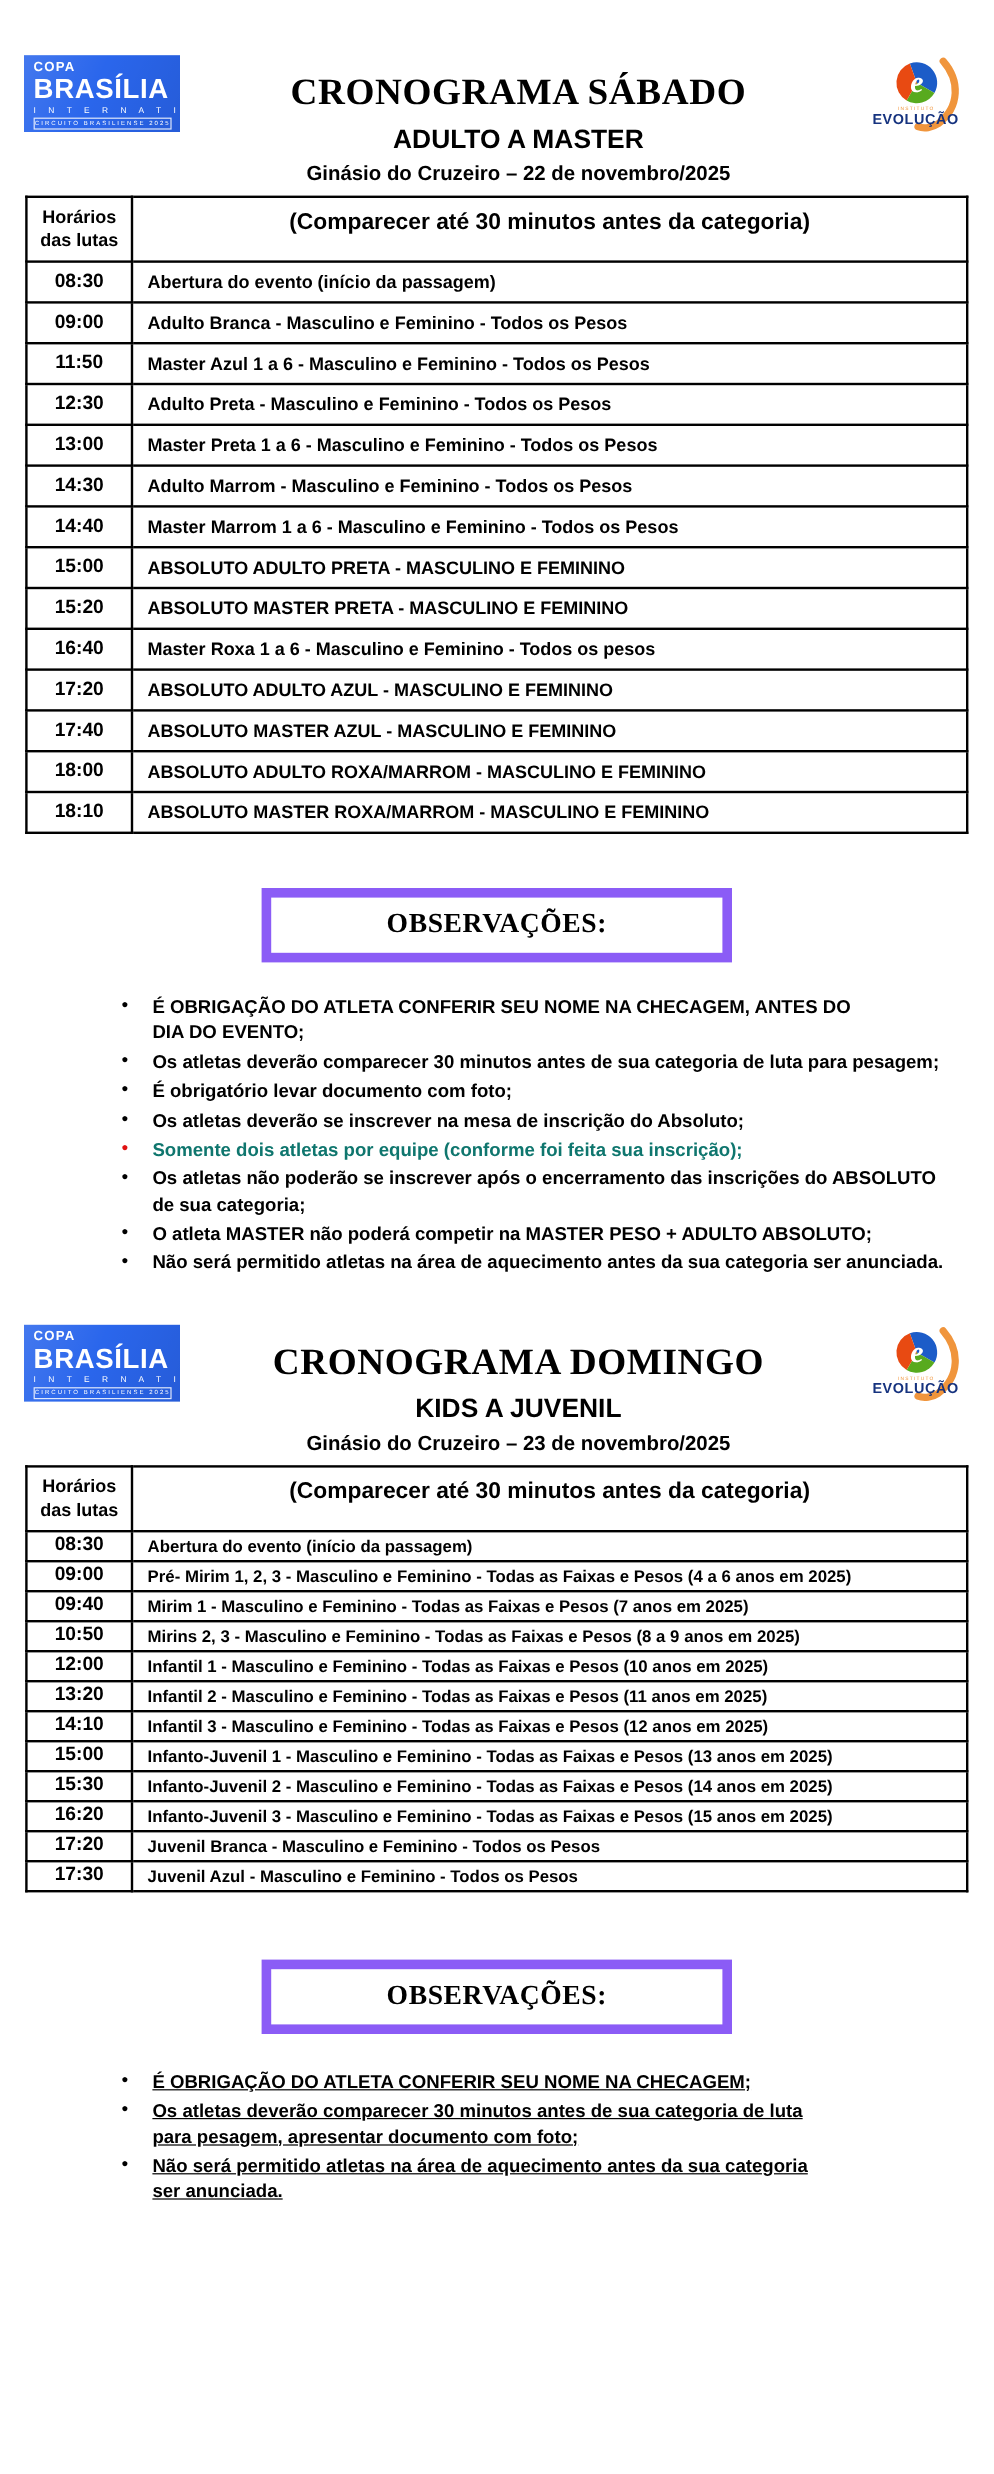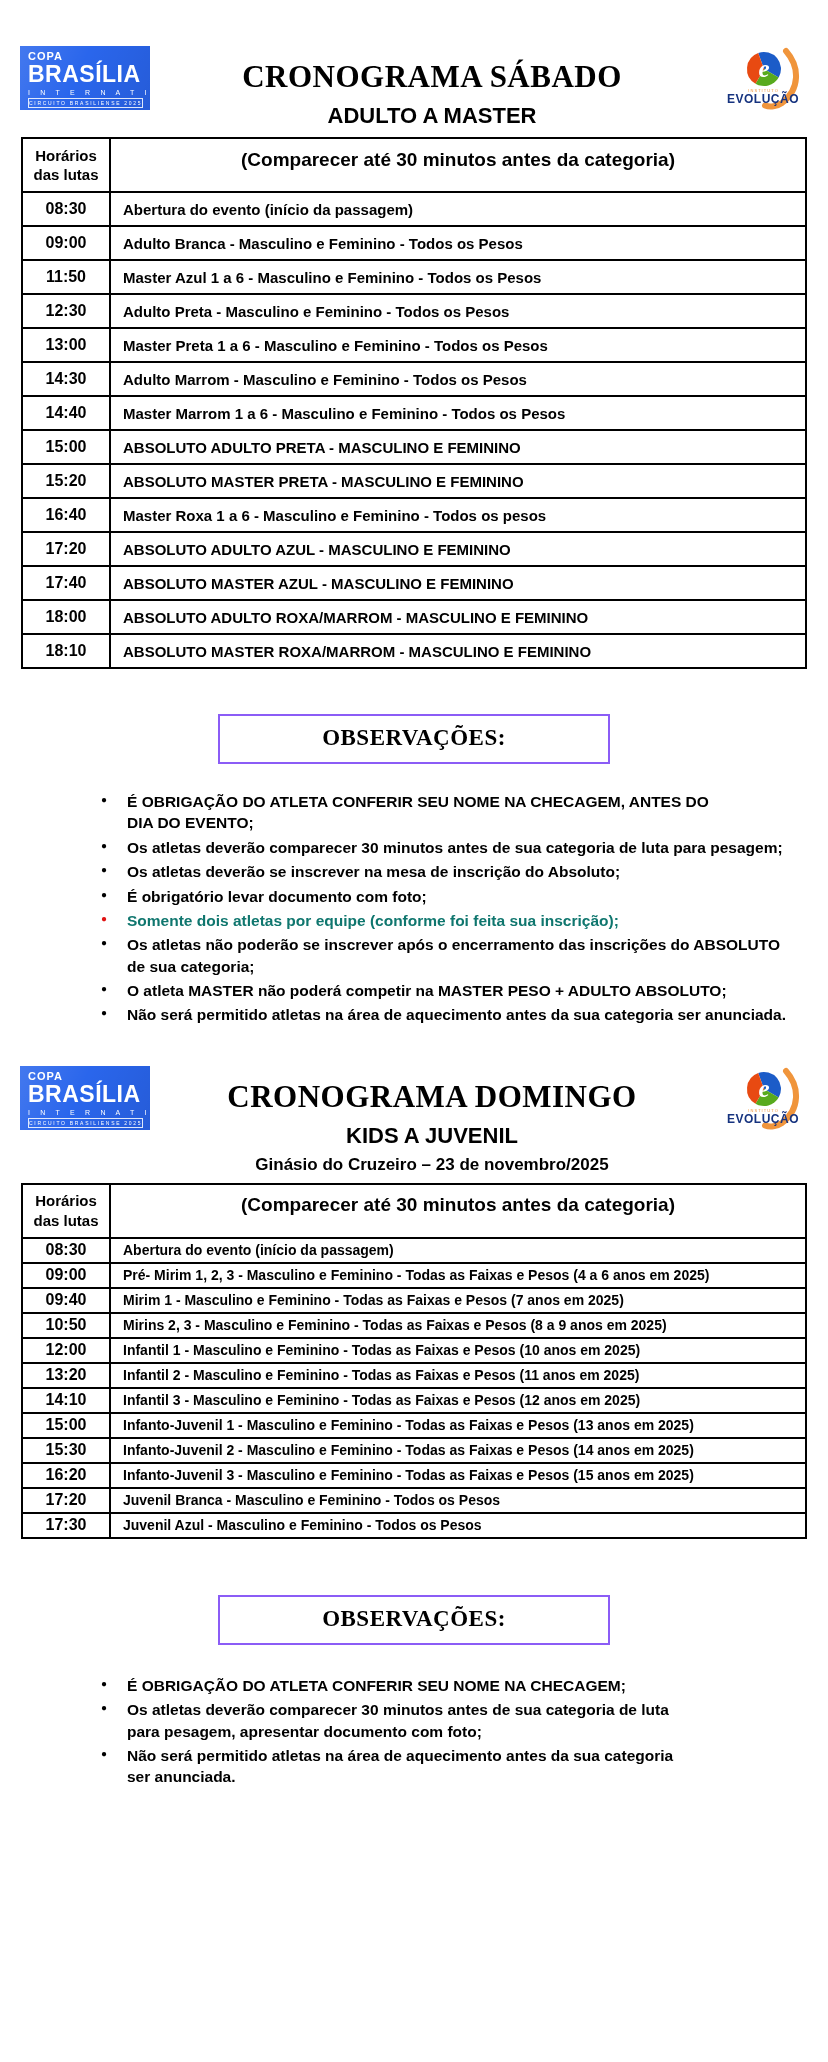--- a/index.html
+++ b/index.html
@@ -38,27 +38,27 @@
   .th-time  { width:88px; font-size:15px; font-weight:bold; text-align:center; line-height:1.3; white-space:pre-line; height:54px; }
   .th-event { font-size:19px; font-weight:bold; text-align:center; padding-bottom:12px; }
   .td-time  { text-align:center; font-weight:bold; font-size:16px;margin-left:24px; }
   .td-event { font-weight:bold; font-size:15px; padding-left:12px; }
   .sat tbody td { height:34px; }
   .sun tbody td { height:25px; }
   .sun .td-event { font-size:14px; }
 
   
   .obs-box {
-    width:392px; margin:45px auto 0; border:2px solid #8b5cf6; text-align:center;
+    width:392px; margin:45px auto 0; border:8px solid #8b5cf6; text-align:center;
     font-family:"Liberation Serif", serif; font-weight:bold; font-size:23px;
     letter-spacing:.5px; padding:9px 0 11px;
   }
   .obs-box--sun { margin-top:56px; }
   .obs-list { list-style:none; margin:27px 0 0 0; padding:0 30px 0 98px; }
-  .obs-list--sun { margin-top:30px; padding-right:108px; }
+  .obs-list--sun { margin-top:30px; padding-right:108px;text-decoration:underline; }
   .obs-list li {
     position:relative; padding-left:29px; font-weight:bold; font-size:15.5px;
     line-height:1.38; margin-bottom:3px; white-space:pre-line;
   }
   .obs-list li::before { content:"●"; position:absolute; left:3px; top:2px; font-size:10px; }
   .obs-red { color:#0f766e; }
   .obs-red::before { color:#e01212; }
 </style>
 </head>
 <body>
@@ -67,20 +67,21 @@
   <div class="sec-header">
     <div class="copa-logo">
       <div class="copa-copa">COPA</div>
       <div class="copa-brasilia">BRASÍLIA</div>
       <div class="copa-intl">I N T E R N A T I O N A L</div>
       <div class="copa-circuito">CIRCUITO BRASILIENSE 2025</div>
     </div>
     <div class="header-center">
       <div class="doc-title">CRONOGRAMA SÁBADO</div>
       <div class="doc-subtitle">ADULTO A MASTER</div>
+      <div class="doc-venue">Ginásio do Cruzeiro –  22 de novembro/2025</div>
     </div>
     <svg class="evo-logo" viewBox="0 0 100 72">
       <path d="M50,22 L44.2,6 A17 17 0 0 1 64.7,30.5 Z" fill="#1c5cc8"></path>
       <path d="M50,22 L64.7,30.5 A17 17 0 0 1 41.5,36.7 Z" fill="#58aa1e"></path>
       <path d="M50,22 L41.5,36.7 A17 17 0 0 1 44.2,6 Z" fill="#e84a12"></path>
       <path d="M72,4 C 86,20 86,42 68,56 C 63,59.5 56,60.5 51,58.5" fill="none" stroke="#f0953c" stroke-width="6" stroke-linecap="round"></path>
       <text x="50" y="30" text-anchor="middle" font-family="Liberation Serif, serif" font-style="italic" font-weight="bold" font-size="25" fill="#ffffff">e</text>
       <text x="49" y="45" text-anchor="middle" font-family="Liberation Sans, sans-serif" font-size="4" fill="#f0953c">I N S T I T U T O</text>
       <text x="49" y="56" text-anchor="middle" font-family="Liberation Sans, sans-serif" font-weight="bold" font-size="12" letter-spacing="0.5" fill="#16337f">EVOLUÇÃO</text>
     </svg>
@@ -152,22 +153,22 @@
           <td class="td-event">ABSOLUTO MASTER ROXA/MARROM - MASCULINO E FEMININO</td>
         </tr>
     </tbody>
   </table>
 
   <div class="obs-box">OBSERVAÇÕES:</div>
   <ul class="obs-list">
     <li>É OBRIGAÇÃO DO ATLETA CONFERIR SEU NOME NA CHECAGEM, ANTES DO
 DIA DO EVENTO;</li>
     <li>Os atletas deverão comparecer 30 minutos antes de sua categoria de luta para pesagem;</li>
+    <li>É obrigatório levar documento com foto;</li>
     <li>Os atletas deverão se inscrever na mesa de inscrição do Absoluto;</li>
-    <li>É obrigatório levar documento com foto;</li>
     <li class="obs-red">Somente dois atletas por equipe (conforme foi feita sua inscrição);</li>
     <li>Os atletas não poderão se inscrever após o encerramento das inscrições do ABSOLUTO
 de sua categoria;</li>
     <li>O atleta MASTER não poderá competir na MASTER PESO + ADULTO ABSOLUTO;</li>
     <li>Não será permitido atletas na área de aquecimento antes da sua categoria ser anunciada.</li>
   </ul>
 </div>
 
 <div class="section-sun">
   <div class="sec-header">

